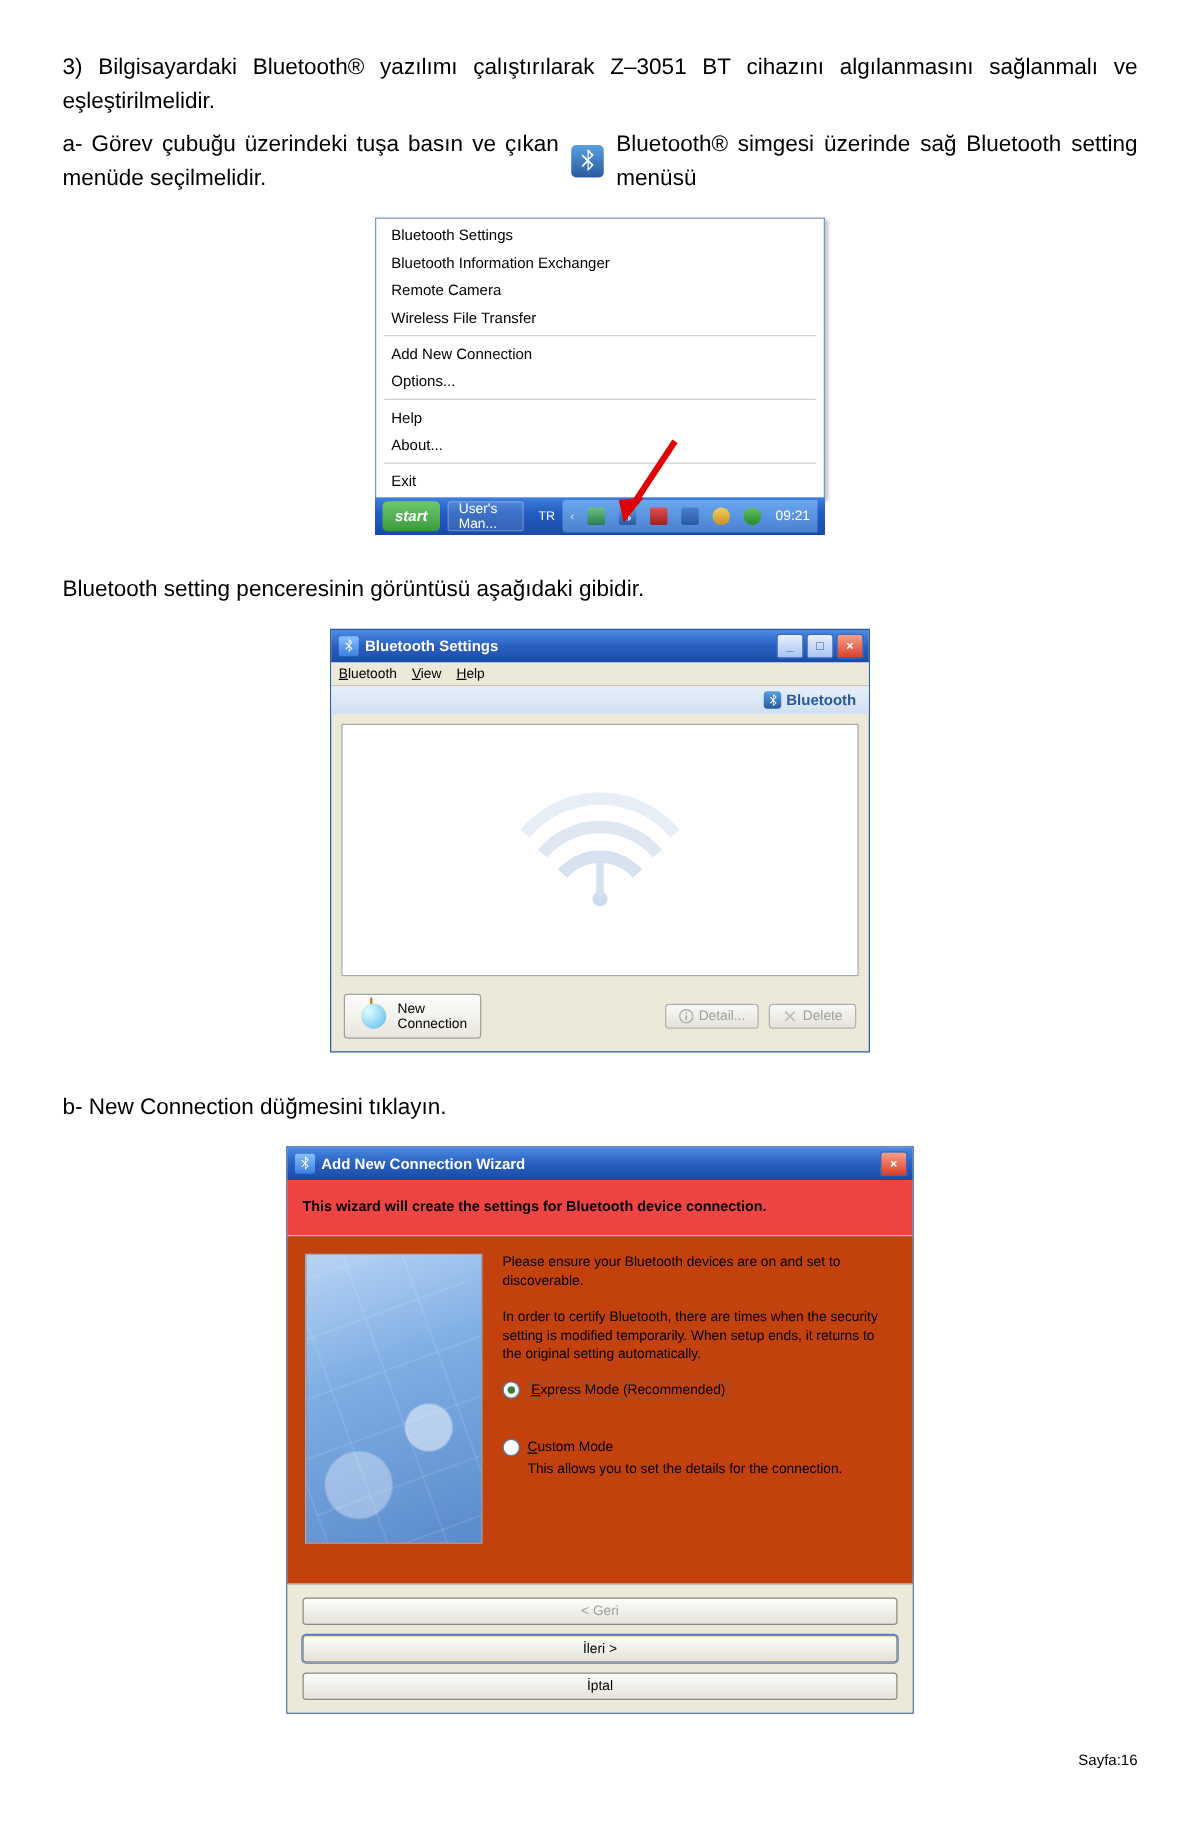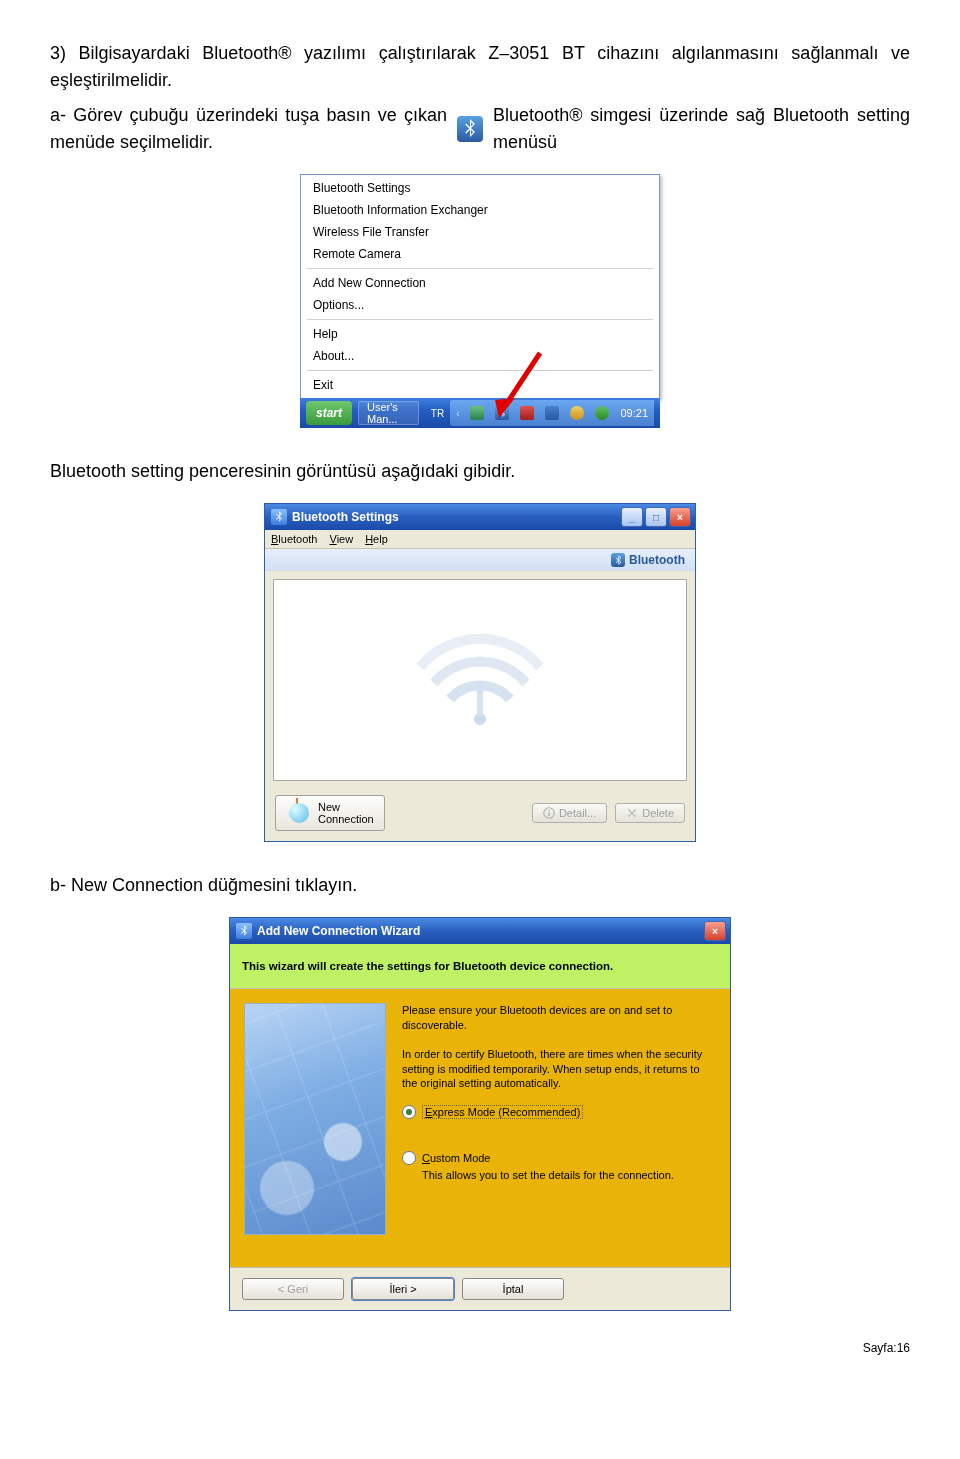--- a/index.html
+++ b/index.html
@@ -202,32 +202,32 @@
   
   .wizard {
     width: 500px;
     font-family: Tahoma, sans-serif;
     font-size: 11px;
     border: 1px solid #2b5fa9;
     background: #ece9d8;
   }
   .wiz-header {
     height: 44px;
-    background: #bef264;
+    background: #ef4444;
     border-bottom: 1px solid #c0c0c0;
     display: flex;
     align-items: center;
     padding: 0 12px;
     font-weight: bold;
     color: #000;
     font-size: 11.5px;
   }
   .wiz-body {
     display: flex;
-    background: #eab308;
+    background: #c2410c;
     padding: 14px;
     gap: 16px;
     min-height: 250px;
   }
   .wiz-img {
     width: 140px;
     height: 230px;
     background: linear-gradient(160deg, #b8d4f4 0%, #7faee4 40%, #5a8acc 100%);
     border: 1px solid #9aaec8;
     position: relative;
@@ -257,23 +257,24 @@
     width: 12px; height: 12px; border: 1px solid #5a7aa8; border-radius: 50%;
     display: inline-flex; align-items: center; justify-content: center; background: #fff;
   }
   .radio.sel::after { content:""; width:6px; height:6px; background:#3a7a3a; border-radius:50%; }
   .dotted { border: 1px dotted #666; padding: 0 2px; }
   .sub { margin: 2px 0 14px 20px; color: #000; font-size: 11px; }
   .wiz-footer {
     border-top: 1px solid #c0c0c0;
     padding: 10px 12px;
     display: flex;
-    justify-content: flex-start;
+    justify-content: space-between;
     gap: 8px;
     background: #ece9d8;
+    flex-direction: column;
   }
   .wiz-footer .wbtn {
     min-width: 72px;
     padding: 4px 14px;
     border: 1px solid #8a8a8a;
     background: linear-gradient(#fdfdfd, #e4e2d8);
     border-radius: 3px;
     text-align: center;
   }
   .wiz-footer .wbtn.dis { color: #a0a0a0; }
@@ -298,22 +299,22 @@
       </svg>
   </span>
   <span style="flex:1.05">Bluetooth® simgesi üzerinde sağ Bluetooth setting menüsü</span>
 </div>
 
 <div class="center">
   <div class="menu-shot">
     <div class="context-menu">
       <div class="mi">Bluetooth Settings</div>
       <div class="mi">Bluetooth Information Exchanger</div>
+      <div class="mi">Remote Camera</div>
       <div class="mi">Wireless File Transfer</div>
-      <div class="mi">Remote Camera</div>
       <div class="sep"></div>
       <div class="mi">Add New Connection</div>
       <div class="mi">Options...</div>
       <div class="sep"></div>
       <div class="mi">Help</div>
       <div class="mi">About...</div>
       <div class="sep"></div>
       <div class="mi">Exit</div>
     </div>
     <div class="taskbar">

